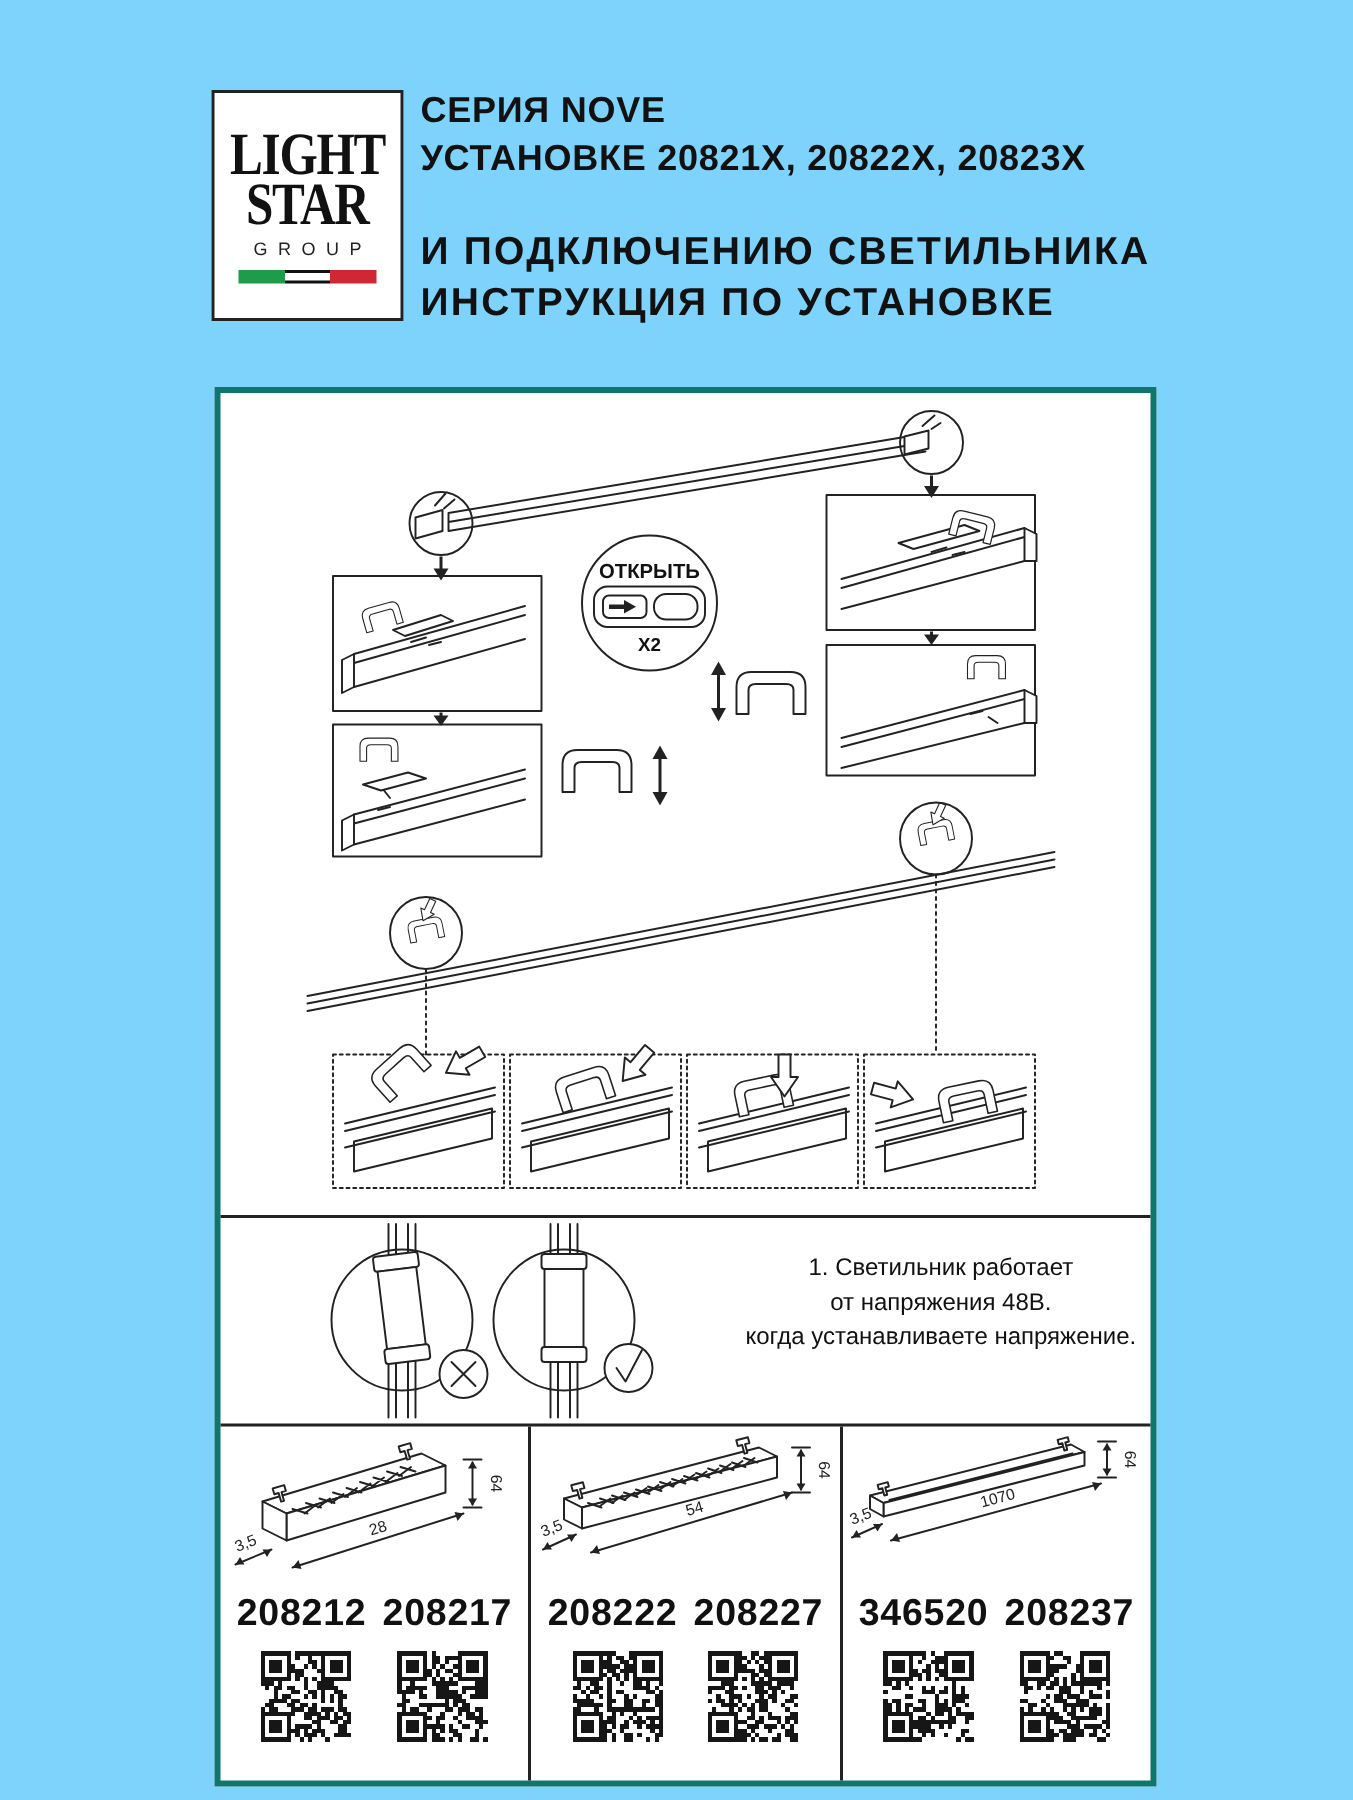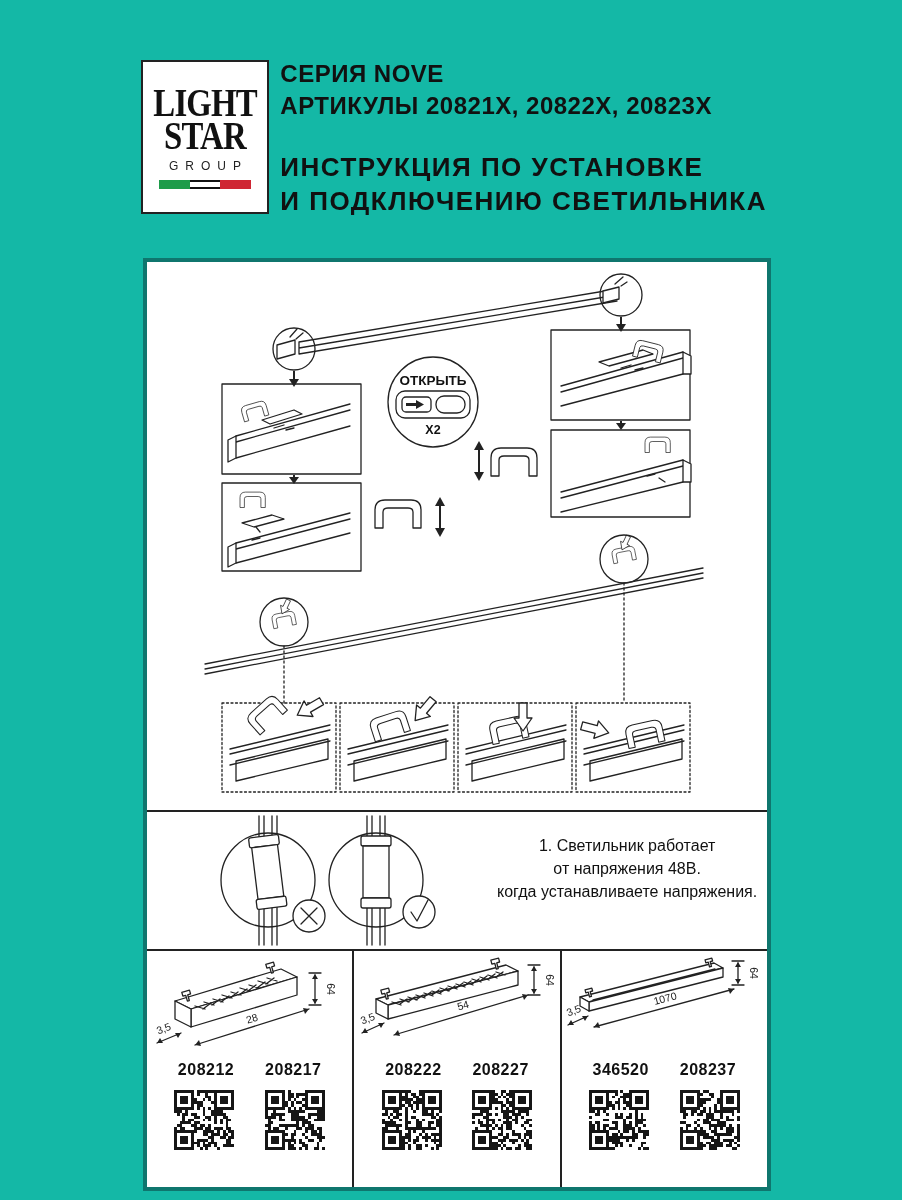--- a/index.html
+++ b/index.html
@@ -1,16 +1,16 @@
 <!DOCTYPE html>
 <html><head>
 <meta charset="utf-8">
 <style>
   html,body{margin:0;padding:0;background:#f4f4f4;}
-  .page{position:relative;width:902px;height:1200px;background:#14b8a6;
+  .page{position:relative;width:902px;height:1200px;background:#7dd3fc;
         font-family:"Liberation Sans",sans-serif;color:#1b1b1b;overflow:hidden;
         box-shadow:0 0 0 1px #ddd;}
   svg{display:block;}
   .ink{stroke:#222;fill:none;stroke-width:1.3;stroke-linecap:round;stroke-linejoin:round;}
   .wfill{fill:#fff;stroke:#222;stroke-width:1.3;stroke-linejoin:round;}
   .solid{fill:#222;stroke:none;}
 
   
   .logo-box{position:absolute;left:141px;top:60px;width:124px;height:150px;
             border:2px solid #222;background:#fff;display:flex;flex-direction:column;
@@ -31,21 +31,21 @@
 
   
   .frame{position:absolute;left:143px;top:258px;width:620px;border:4px solid #0f766e;background:#fff;}
   .sec-install{position:relative;height:548px;border-bottom:2px solid #222;}
   .sec-warn{position:relative;height:137px;border-bottom:2px solid #222;}
   .warn-text{position:absolute;left:350px;top:22px;font-size:16px;line-height:23px;color:#111;text-align:center;}
   .sec-products{display:flex;height:236px;}
   .prod-col{flex:1;display:flex;flex-direction:column;align-items:center;border-right:2px solid #222;}
   .prod-col:last-child{border-right:none;}
   .prod-articles{display:flex;width:100%;justify-content:space-evenly;margin-top:2px;}
-  .prod-articles span{font-size:16px;font-weight:bold;letter-spacing:.5px;color:#111;}
+  .prod-articles span{font-size:25px;font-weight:bold;letter-spacing:.5px;color:#111;}
   .prod-qrs{display:flex;width:100%;justify-content:space-evenly;margin-top:8px;}
   .qr{width:66px;height:66px;}
   .dim{font-family:"Liberation Sans",sans-serif;font-size:10.5px;fill:#222;}
 </style>
 </head>
 <body>
 
 <div class="page">
 
   <div class="logo-box">
@@ -54,24 +54,24 @@
     <div class="logo-group">GROUP</div>
     <div class="logo-flag">
       <div class="g"></div>
         <div class="w"></div>
         <div class="r"></div>
     </div>
   </div>
 
   <div class="head-text">
     <div class="head-series">СЕРИЯ NOVE</div>
-    <div class="head-articles">АРТИКУЛЫ 20821X, 20822X, 20823X</div>
+    <div class="head-articles">УСТАНОВКЕ 20821X, 20822X, 20823X</div>
     <div class="head-title">
+      <div>И ПОДКЛЮЧЕНИЮ СВЕТИЛЬНИКА</div>
       <div>ИНСТРУКЦИЯ ПО УСТАНОВКЕ</div>
-      <div>И ПОДКЛЮЧЕНИЮ СВЕТИЛЬНИКА</div>
     </div>
   </div>
 
   <div class="frame">
 
     <div class="sec-install">
       <svg width="620" height="548" viewBox="0 0 620 548">
         <defs>
           <path id="clip" d="M0,30 V12 Q0,2 10,2 H36 Q46,2 46,12 V30 H38 V14 Q38,10 33,10 H13 Q8,10 8,14 V30 Z"></path>
           <path id="oarr" d="M0,5 H15 V0 L28,9 L15,18 V13 H0 Z"></path>
@@ -238,21 +238,21 @@
           <rect class="wfill" x="214" y="24" width="30" height="10" rx="2"></rect>
           <rect class="wfill" x="216" y="34" width="26" height="52"></rect>
           <rect class="wfill" x="214" y="86" width="30" height="10" rx="2"></rect>
           <circle class="wfill" cx="272" cy="100" r="16" stroke-width="2"></circle>
           <path class="ink" stroke-width="3.2" d="M264,100 L270,109 L281,88"></path>
         </g>
       </svg>
       <div class="warn-text">
         <div>1. Светильник работает</div>
         <div>от напряжения 48В.</div>
-        <div>когда устанавливаете напряжения.</div>
+        <div>когда устанавливаете напряжение.</div>
       </div>
     </div>
 
     <div class="sec-products">
 
       <div class="prod-col">
         <svg width="205" height="108" viewBox="0 0 205 108">
           <path class="wfill" d="M28,50 L134,18 L150,26 L44,58 Z"></path>
           <path class="wfill" d="M44,58 L150,26 L150,44 L44,76 Z"></path>
           <path class="wfill" d="M28,50 L44,58 L44,76 L28,68 Z"></path>

